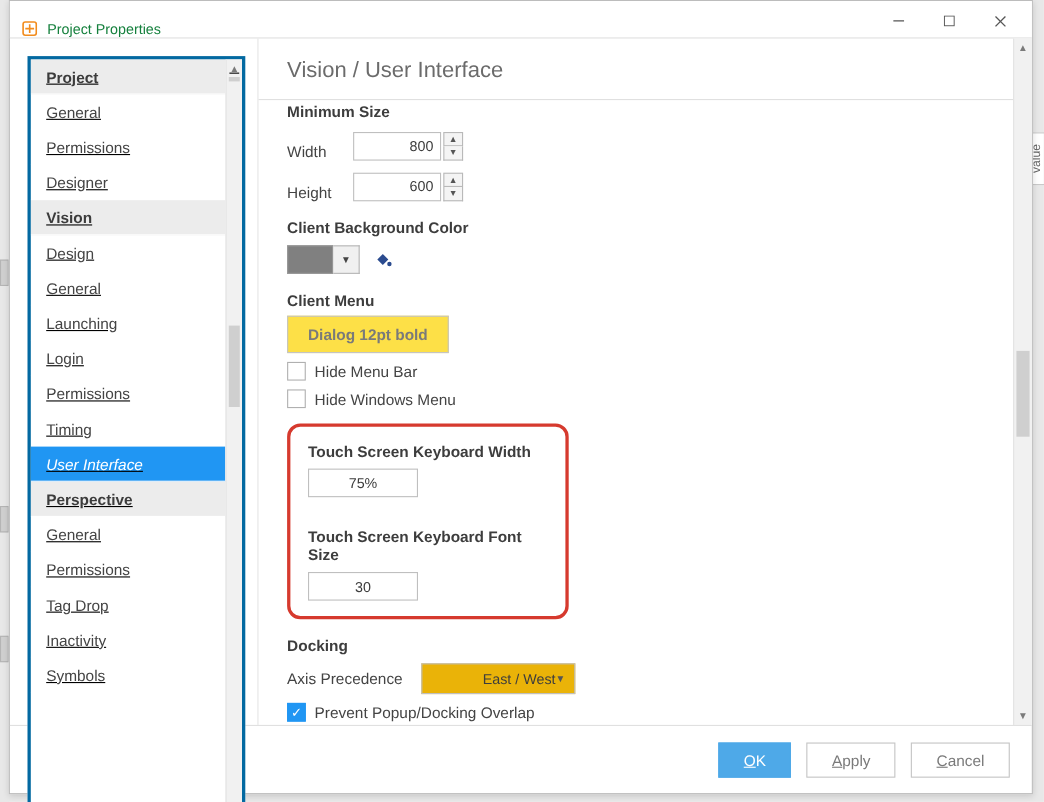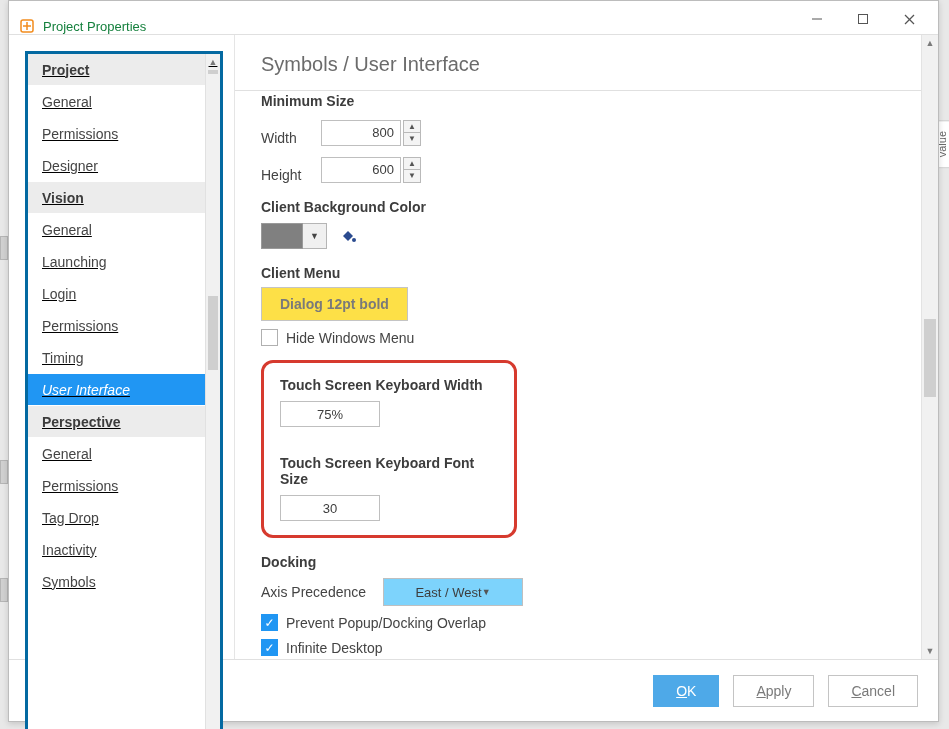--- a/index.html
+++ b/index.html
@@ -91,22 +91,22 @@
   }
   .chk.on { background: #2096f3; border-color: #2096f3; color: #fff; }
   .highlight-box {
     border: 3px solid #d63a2e; border-radius: 12px;
     padding: 10px 16px 14px; margin-top: 14px; width: 256px;
   }
   .highlight-box .section-label { margin-top: 4px; }
   .select-row { display: flex; align-items: center; margin-top: 8px; font-size: 14px; color: #444; }
   .select-row .sl-lbl { width: 122px; }
   .select {
-    width: 140px; height: 28px; border: 1px solid #bfbfbf; background: #7dd3fc;
-    display: flex; align-items: center; justify-content: center; padding: 0 8px;
+    width: 140px; height: 28px; border: 1px solid #bfbfbf; background: #eab308;
+    display: flex; align-items: center; justify-content: flex-end; padding: 0 8px;
     font-size: 13px; color: #3d3d3d;
   }
   .select .caret { font-size: 9px; color: #555; }
   .right-rail {
     width: 17px; background: #f1f1f1; border-left: 1px solid #e3e3e3;
     display: flex; flex-direction: column;
   }
   .right-rail .arrow { height: 16px; display: flex; align-items: center; justify-content: center; font-size: 9px; color: #7a7a7a; }
   .right-rail .track { flex: 1; position: relative; }
   .right-rail .thumb { position: absolute; left: 2px; right: 2px; top: 268px; height: 78px; background: #cfcfcf; }
@@ -168,20 +168,21 @@
 
   <div class="body">
     <div class="sidebar-wrap">
       <div class="sidebar">
         <div class="sidebar-list">
           <div class="sb-item sb-header">Project</div>
           <div class="sb-item">General</div>
           <div class="sb-item">Permissions</div>
           <div class="sb-item">Designer</div>
           <div class="sb-item sb-header">Vision</div>
+          <div class="sb-item">Design</div>
           <div class="sb-item">General</div>
           <div class="sb-item">Launching</div>
           <div class="sb-item">Login</div>
           <div class="sb-item">Permissions</div>
           <div class="sb-item">Timing</div>
           <div class="sb-item sb-active">User Interface</div>
           <div class="sb-item sb-header">Perspective</div>
           <div class="sb-item">General</div>
           <div class="sb-item">Permissions</div>
           <div class="sb-item">Tag Drop</div>
@@ -194,21 +195,21 @@
             <div class="thumb thumb-a"></div>
             <div class="thumb thumb-b"></div>
           </div>
           <div class="arrow">▼</div>
         </div>
       </div>
     </div>
 
     <div class="content-column">
       <div class="main">
-        <div class="main-header">Symbols / User Interface</div>
+        <div class="main-header">Vision / User Interface</div>
         <div class="main-body">
           <div class="main-body-inner">
 
             <div class="section-label">Minimum Size</div>
             <div class="row">
               <span class="lbl">Width</span>
               <input class="num-input" value="800" style="">
               <div class="spinner">
                 <div class="sp">▲</div>
                 <div class="sp">▼</div>
@@ -232,20 +233,24 @@
                     <path d="M4 9 L9 4 L14 9 L9 14 Z" fill="#2b4b8f"></path>
                     <circle cx="15" cy="13" r="2" fill="#2b4b8f"></circle>
                   </svg>
               </span>
             </div>
 
             <div class="section-label">Client Menu</div>
             <button class="font-btn">Dialog 12pt bold</button>
             <div class="chk-row">
               <span class="chk"></span>
+              <span>Hide Menu Bar</span>
+            </div>
+            <div class="chk-row">
+              <span class="chk"></span>
               <span>Hide Windows Menu</span>
             </div>
 
             <div class="highlight-box">
               <div class="section-label">Touch Screen Keyboard Width</div>
               <input class="num-input center" style="margin-top: 8px;" value="75%">
               <div class="section-label" style="margin-top:28px">Touch Screen Keyboard Font Size</div>
               <input class="num-input center" style="margin-top: 8px;" value="30">
             </div>
 

